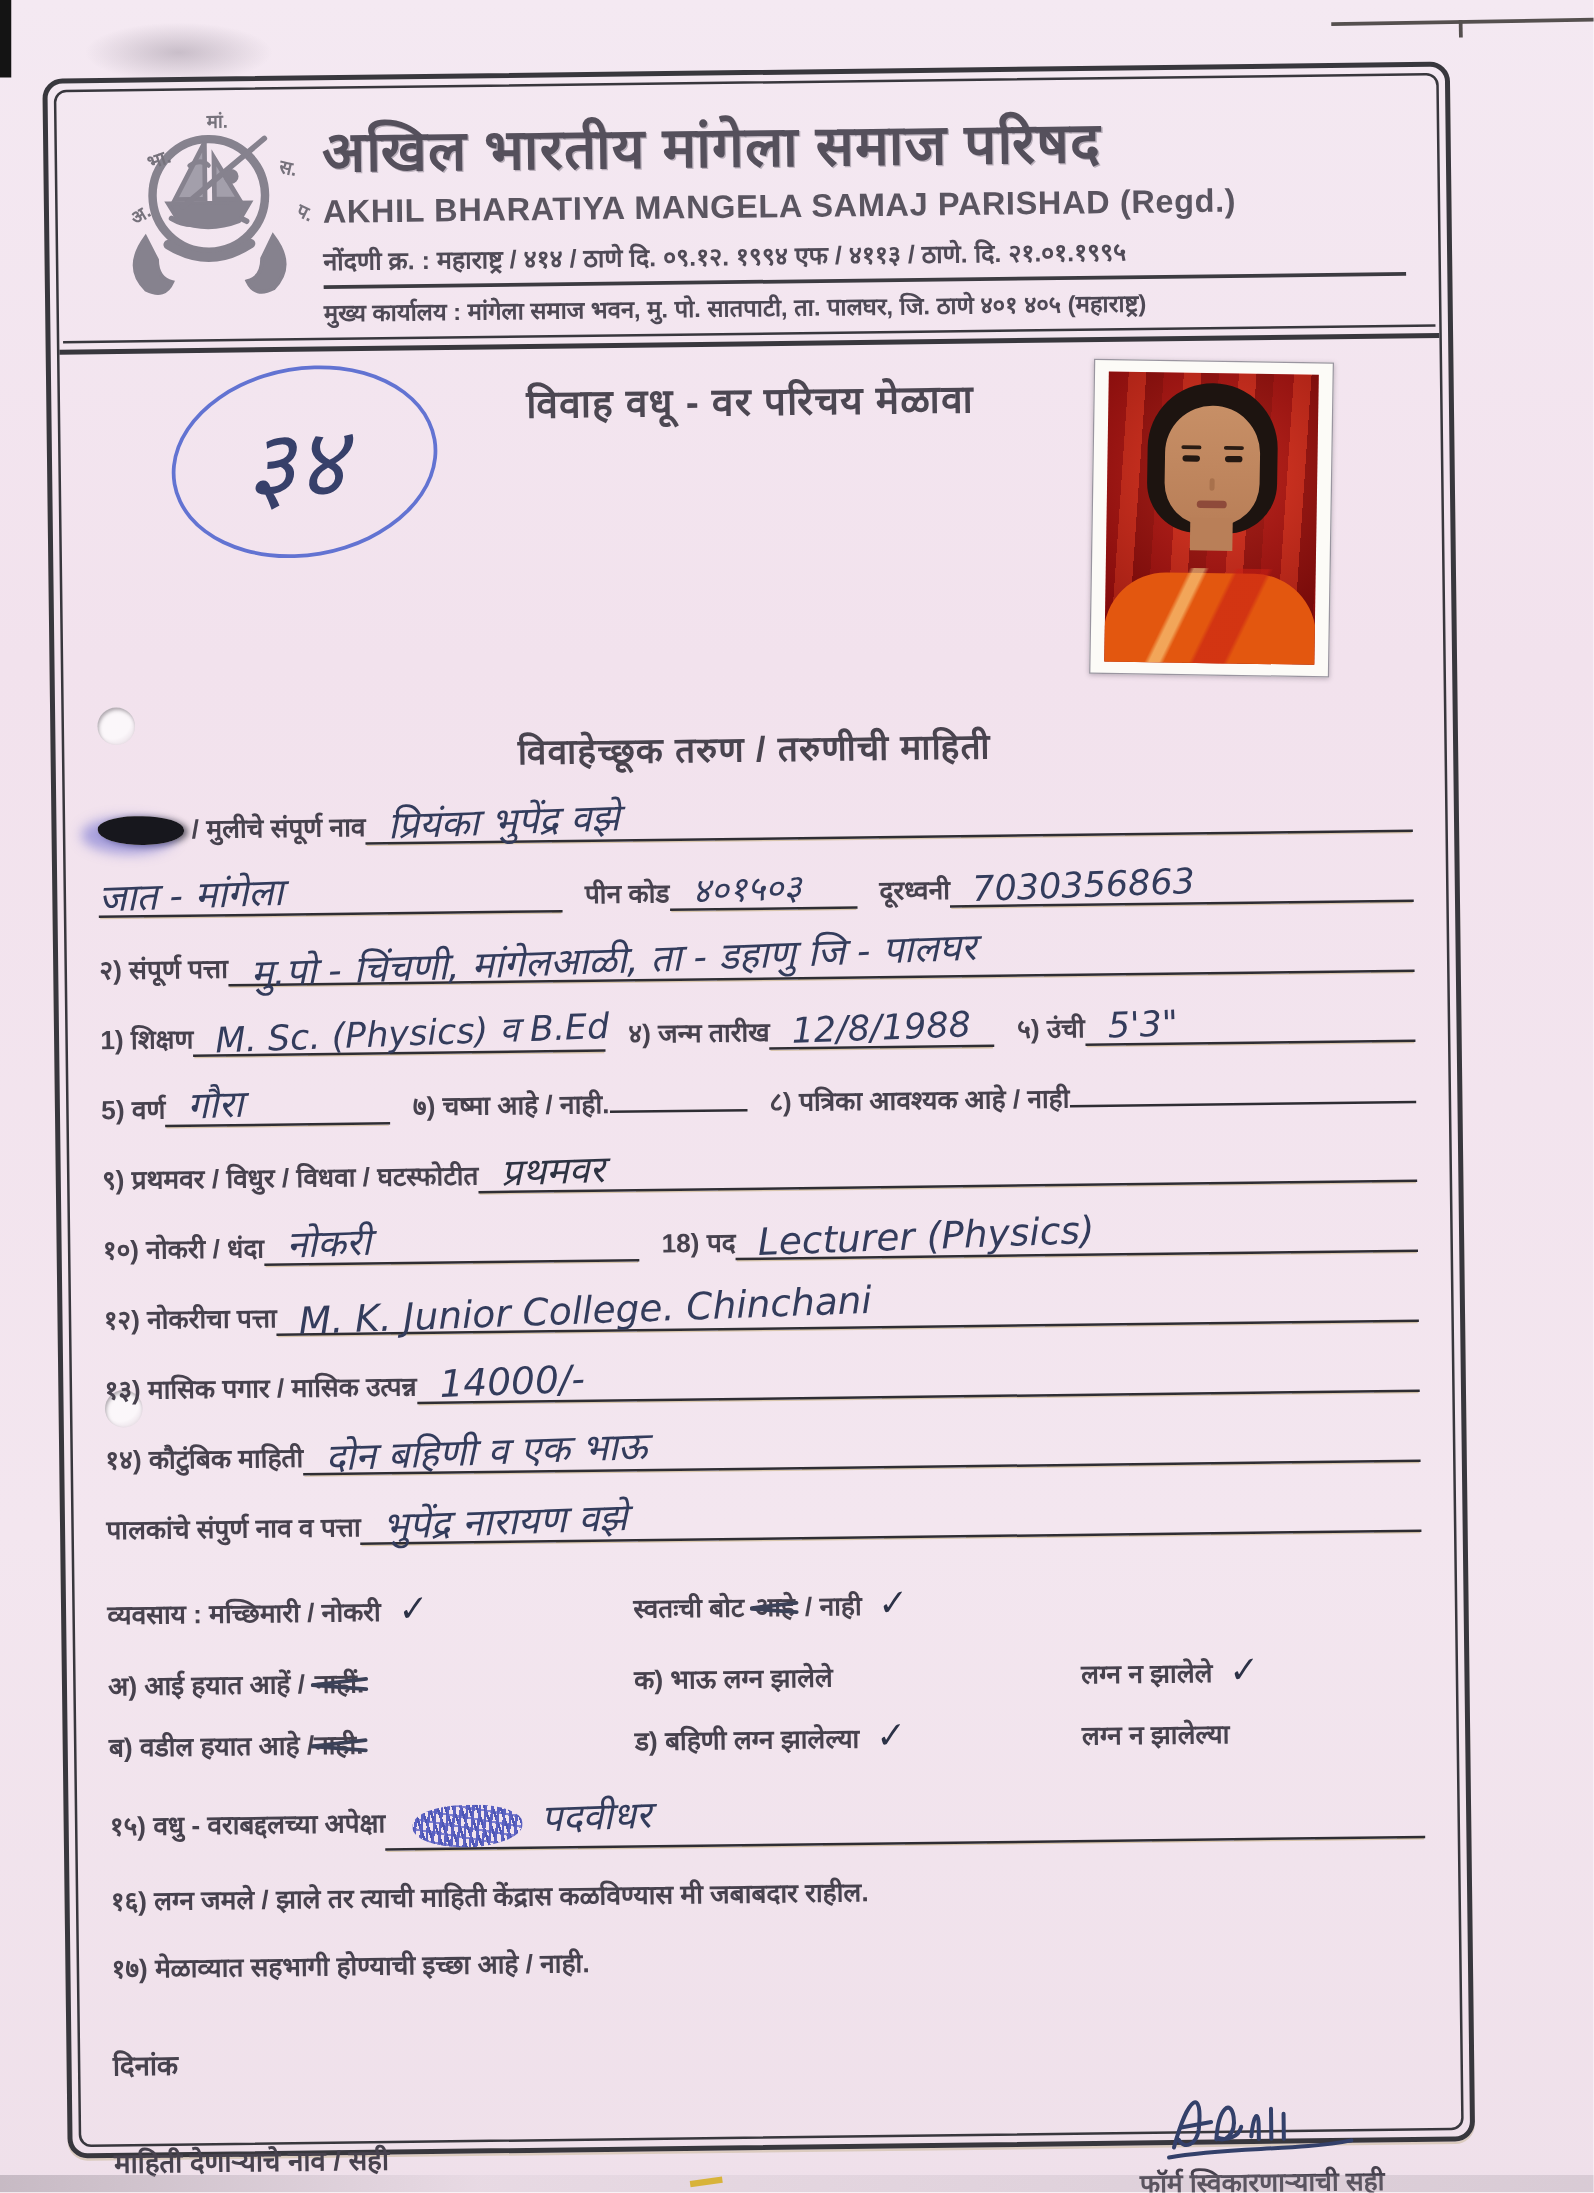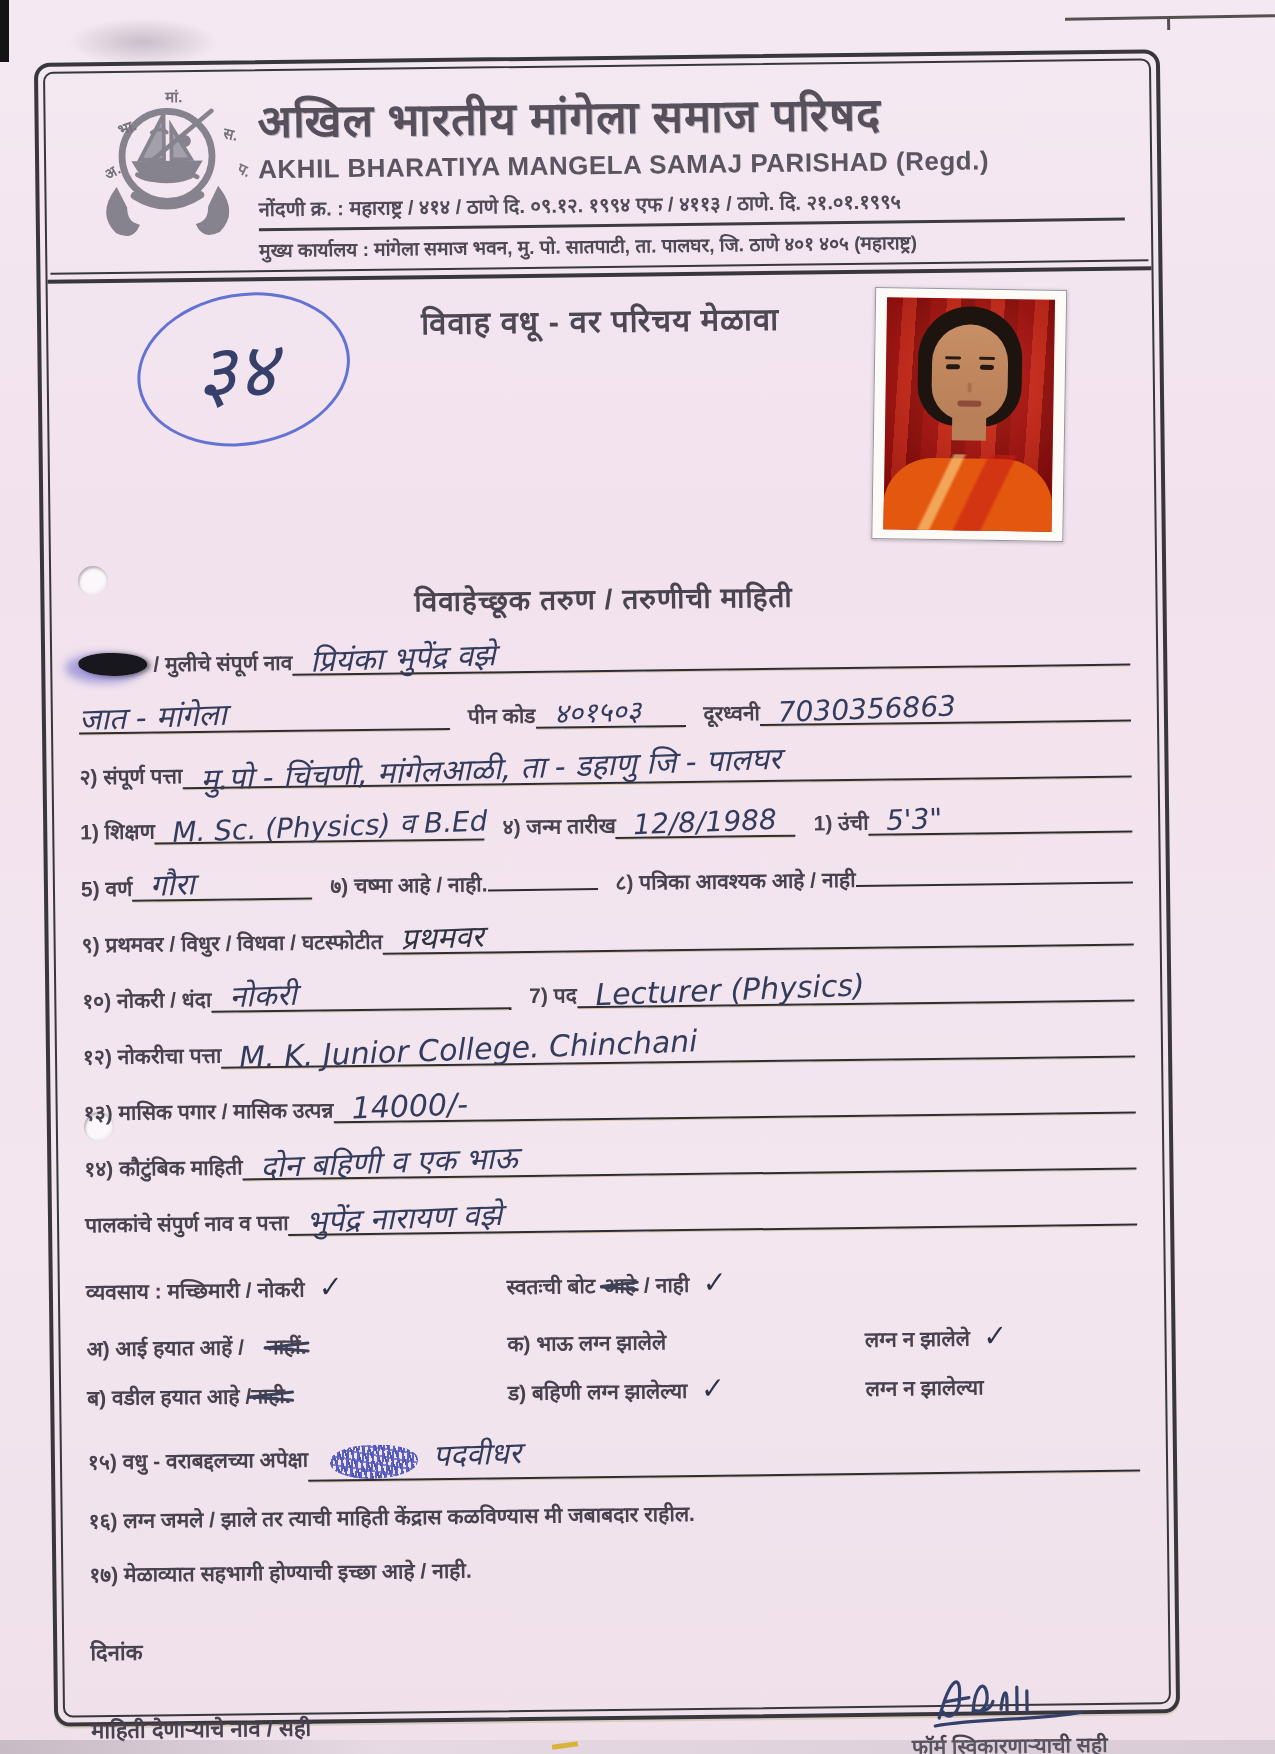--- a/index.html
+++ b/index.html
@@ -209,42 +209,42 @@
           <div class="row">
             <span class="lbl">२) संपूर्ण पत्ता</span>
             <span class="ul grow pad"><span class="hw big">मु.पो - चिंचणी,  मांगेलआळी,  ता - डहाणु  जि - पालघर</span></span>
           </div>
 
           <div class="row">
             <span class="lbl">1) शिक्षण</span>
             <span class="ul" style="width:330px;"><span class="hw pad">M. Sc. (Physics) व B.Ed</span></span>
             <span class="lbl pad">४) जन्म तारीख</span>
             <span class="ul" style="width:180px;"><span class="hw pad">12/8/1988</span></span>
-            <span class="lbl pad">1) उंची</span>
+            <span class="lbl pad">५) उंची</span>
             <span class="ul grow"><span class="hw pad">5'3"</span></span>
           </div>
 
           <div class="row">
             <span class="lbl">5) वर्ण</span>
             <span class="ul" style="width:180px;"><span class="hw big pad">गौरा</span></span>
             <span class="lbl pad">७) चष्मा आहे / नाही.</span>
             <span class="ul" style="width:110px;"></span>
             <span class="lbl pad">८) पत्रिका आवश्यक आहे / नाही</span>
             <span class="ul grow"></span>
           </div>
 
           <div class="row">
             <span class="lbl">९) प्रथमवर / विधुर / विधवा / घटस्फोटीत</span>
             <span class="ul grow pad"><span class="hw big dk">प्रथमवर</span></span>
           </div>
 
           <div class="row">
             <span class="lbl">१०) नोकरी / धंदा</span>
             <span class="ul" style="width:300px;"><span class="hw big pad">नोकरी</span></span>
-            <span class="lbl pad">7) पद</span>
+            <span class="lbl pad">18) पद</span>
             <span class="ul grow"><span class="hw big pad">Lecturer (Physics)</span></span>
           </div>
 
           <div class="row">
             <span class="lbl">१२) नोकरीचा पत्ता</span>
             <span class="ul grow pad"><span class="hw big">M. K. Junior College. Chinchani</span></span>
           </div>
 
           <div class="row">
             <span class="lbl">१३) मासिक पगार / मासिक उत्पन्न</span>
@@ -270,21 +270,21 @@
               <span class="lbl">स्वतःची बोट</span>
               <span class="lbl struck" style="margin:0 8px;">आहे</span>
               <span class="lbl">/ नाही</span>
               <span class="check">✓</span>
             </span>
           </div>
 
           <div class="row noline" style="margin-top:24px;">
             <span class="col c1">
               <span class="lbl">अ) आई हयात आहें /</span>
-              <span class="lbl struck" style="margin-left:23px;">नाहीं.</span>
+              <span class="lbl struck" style="margin-left:8px;">नाहीं.</span>
             </span>
             <span class="col c2">
               <span class="lbl">क) भाऊ लग्न झालेले</span>
             </span>
             <span class="col c3">
               <span class="lbl">लग्न न झालेले</span>
               <span class="check">✓</span>
             </span>
           </div>
 

